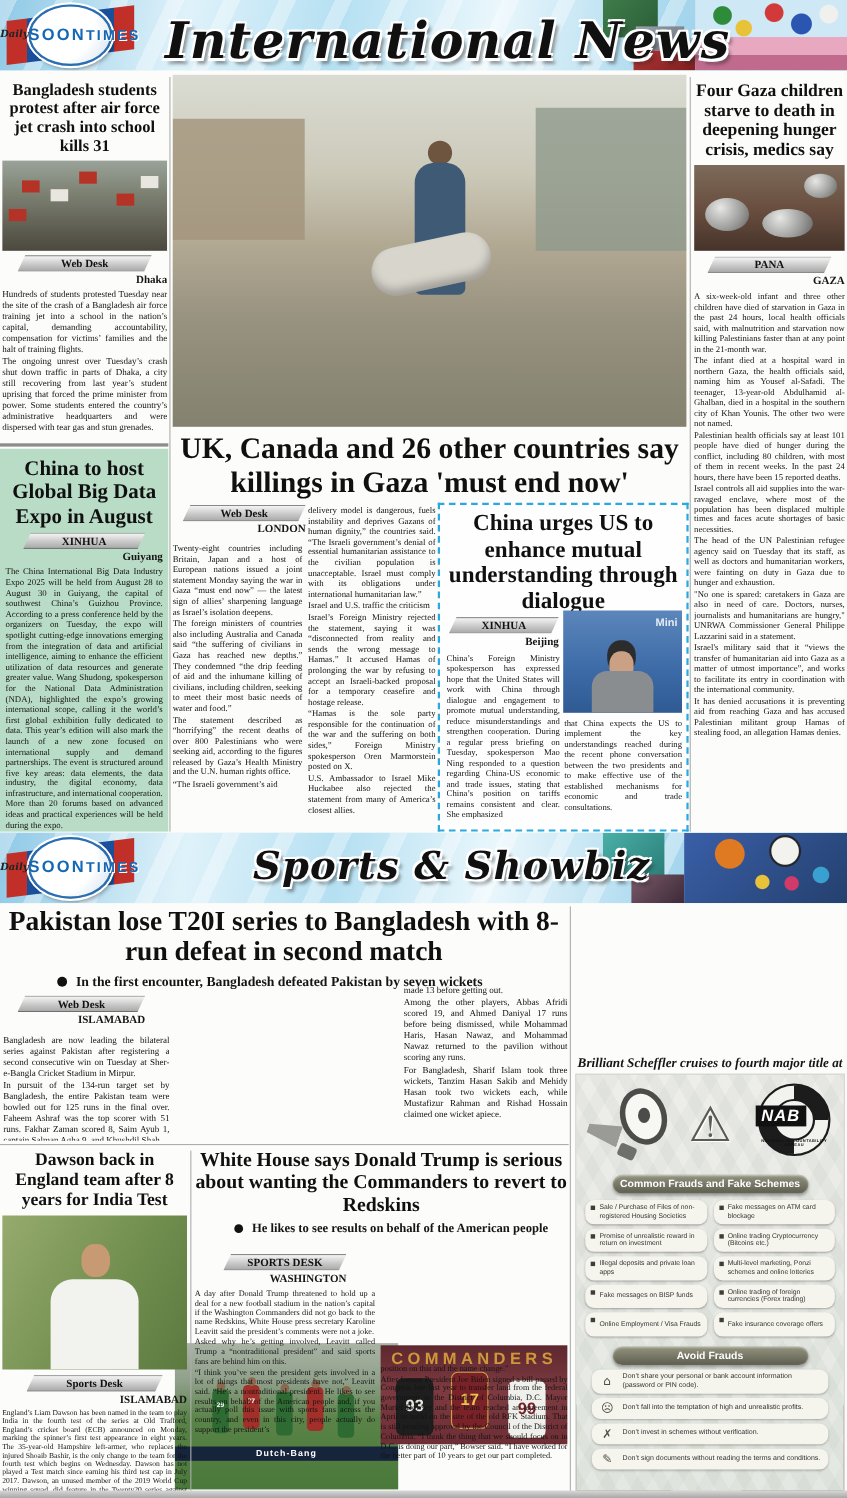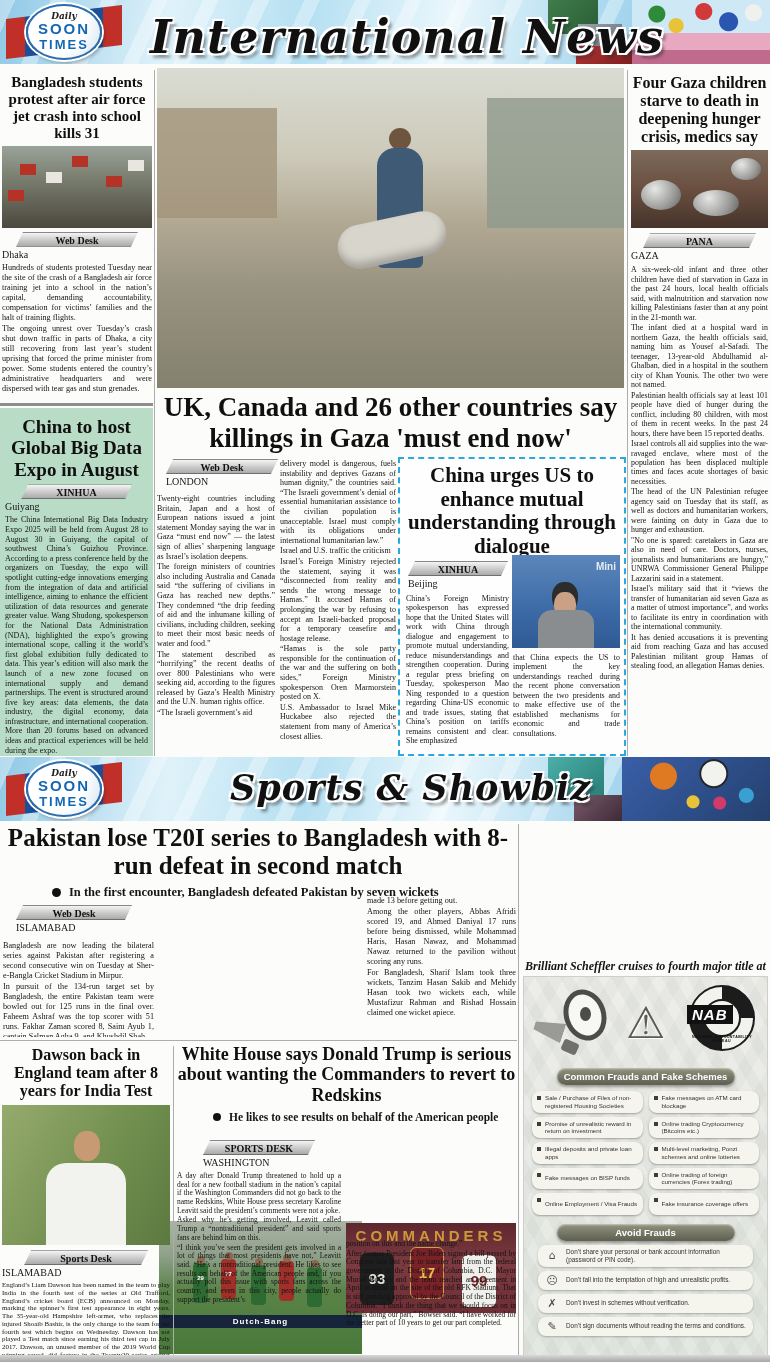--- a/index.html
+++ b/index.html
@@ -12,33 +12,33 @@
 .banner::before{content:"";position:absolute;inset:0;
  background:repeating-linear-gradient(115deg,rgba(255,255,255,.35) 0 14px,transparent 14px 46px)}
 .banner-title{position:absolute;font-family:"DejaVu Serif",serif;font-weight:bold;font-style:italic;
  color:#101010;letter-spacing:1px;
  text-shadow:-2px -2px 0 #fff,2px -2px 0 #fff,-2px 2px 0 #fff,2px 2px 0 #fff,4px 5px 3px rgba(40,40,40,.45)}
 .logo{position:absolute;left:6px;top:2px;width:116px;height:60px}
 .logo-ribbon{position:absolute;left:0;top:10px;width:116px;height:40px;transform:skewY(-7deg);
  background:linear-gradient(90deg,#c03028 0 16%,#1a4f9c 16% 28%,#d8e8f2 28% 72%,#1a4f9c 72% 84%,#c03028 84%)}
 .logo-ellipse{position:absolute;left:20px;top:2px;width:76px;height:56px;border-radius:50%;
  border:2px solid #2a6db0;box-shadow:0 0 0 2px #fff,2px 3px 4px rgba(0,0,0,.35);
- background:radial-gradient(circle at 35% 30%,#ffffff 55%,#cfe0ee);display:flex;flex-direction:column;align-items:center;justify-content:center}
+ background:radial-gradient(circle at 35% 30%,#ffffff 55%,#cfe0ee);display:flex;flex-direction:row;align-items:center;justify-content:center}
 .logo-daily{font:italic bold 9px "DejaVu Serif",serif;color:#222;line-height:1}
 .logo-soon{font:bold 15px "Liberation Sans",sans-serif;color:#1468b3;letter-spacing:2px;line-height:1.1;text-shadow:1px 1px 0 #fff}
 .logo-times{font:bold 13px "Liberation Sans",sans-serif;color:#1468b3;letter-spacing:2px;line-height:1.1;text-shadow:1px 1px 0 #fff}
 .collage{position:absolute;top:0;height:64px;overflow:hidden}
 .cblock{position:absolute}
 
 .hl{font-weight:bold;text-align:center;line-height:1.13;color:#101010}
 .kicker{height:15px;display:flex;align-items:flex-end;justify-content:center;font-weight:bold;font-size:10px;color:#111;
  background:linear-gradient(180deg,#f4f4f4,#cacaca 55%,#ababab);
  clip-path:polygon(7px 0,100% 0,calc(100% - 7px) 100%,0 100%);
  border-top:1px solid #888;border-bottom:1px solid #6f6f6f}
-.dateline{font-weight:normal;font-size:10px;text-align:left;padding-top:2px}
+.dateline{font-weight:bold;font-size:10px;text-align:right;padding-top:2px}
 .bt{font-size:8.2px;line-height:1.22;text-align:justify;color:#141414}
 .bt p{margin-bottom:1px}
 .stand{display:flex;align-items:center;gap:8px;font-weight:bold;font-size:12.5px}
 .dot{width:9px;height:9px;border-radius:50%;background:#111;flex:none}
 .vl{position:absolute;width:1px;background:#adadad}
 .hrule{position:absolute;height:1px;background:#adadad}
 .thick{position:absolute;height:3px;background:#8d8d8d}
 .greenbox{background:#b9dcc6;padding:8px 5px 4px;overflow:hidden}
 .bluebox{border:2px dashed #2aa9e0;background:#fefefe;overflow:hidden}
 
@@ -235,21 +235,21 @@
         <span>PANA</span>
       </div>
     <div class="dateline">GAZA</div>
     <div class="bt" style="margin-top:4px;font-size:7.9px;line-height:1.2">
       <p>A six-week-old infant and three other children have died of starvation in Gaza in the past 24 hours, local health officials said, with malnutrition and starvation now killing Palestinians faster than at any point in the 21-month war.</p>
       <p>The infant died at a hospital ward in northern Gaza, the health officials said, naming him as Yousef al-Safadi. The teenager, 13-year-old Abdulhamid al-Ghalban, died in a hospital in the southern city of Khan Younis. The other two were not named.</p>
       <p>Palestinian health officials say at least 101 people have died of hunger during the conflict, including 80 children, with most of them in recent weeks. In the past 24 hours, there have been 15 reported deaths.</p>
       <p>Israel controls all aid supplies into the war-ravaged enclave, where most of the population has been displaced multiple times and faces acute shortages of basic necessities.</p>
       <p>The head of the UN Palestinian refugee agency said on Tuesday that its staff, as well as doctors and humanitarian workers, were fainting on duty in Gaza due to hunger and exhaustion.</p>
       <p>"No one is spared: caretakers in Gaza are also in need of care. Doctors, nurses, journalists and humanitarians are hungry," UNRWA Commissioner General Philippe Lazzarini said in a statement.</p>
-      <p>Israel's military said that it “views the transfer of humanitarian aid seven Gaza as a matter of utmost importance”, and works to facilitate its entry in coordination with the international community.</p>
+      <p>Israel's military said that it “views the transfer of humanitarian aid into Gaza as a matter of utmost importance”, and works to facilitate its entry in coordination with the international community.</p>
       <p>It has denied accusations it is preventing aid from reaching Gaza and has accused Palestinian militant group Hamas of stealing food, an allegation Hamas denies.</p>
     </div>
   </section>
 
   <header class="banner" style="top:757px">
     <div class="collage" style="left:548px;width:222px">
       <span class="cblock" style="left:0;top:0;width:56px;height:40px;background:linear-gradient(135deg,#4ab0a8,#2a7e78)"></span>
       <span class="cblock" style="left:26px;top:38px;width:48px;height:26px;background:linear-gradient(135deg,#7a5a6a,#3e2a38)"></span>
       <span class="cblock" style="left:74px;top:0;width:148px;height:64px;background:
         radial-gradient(circle at 28% 30%,#e07a22 0 13px,transparent 14px),

